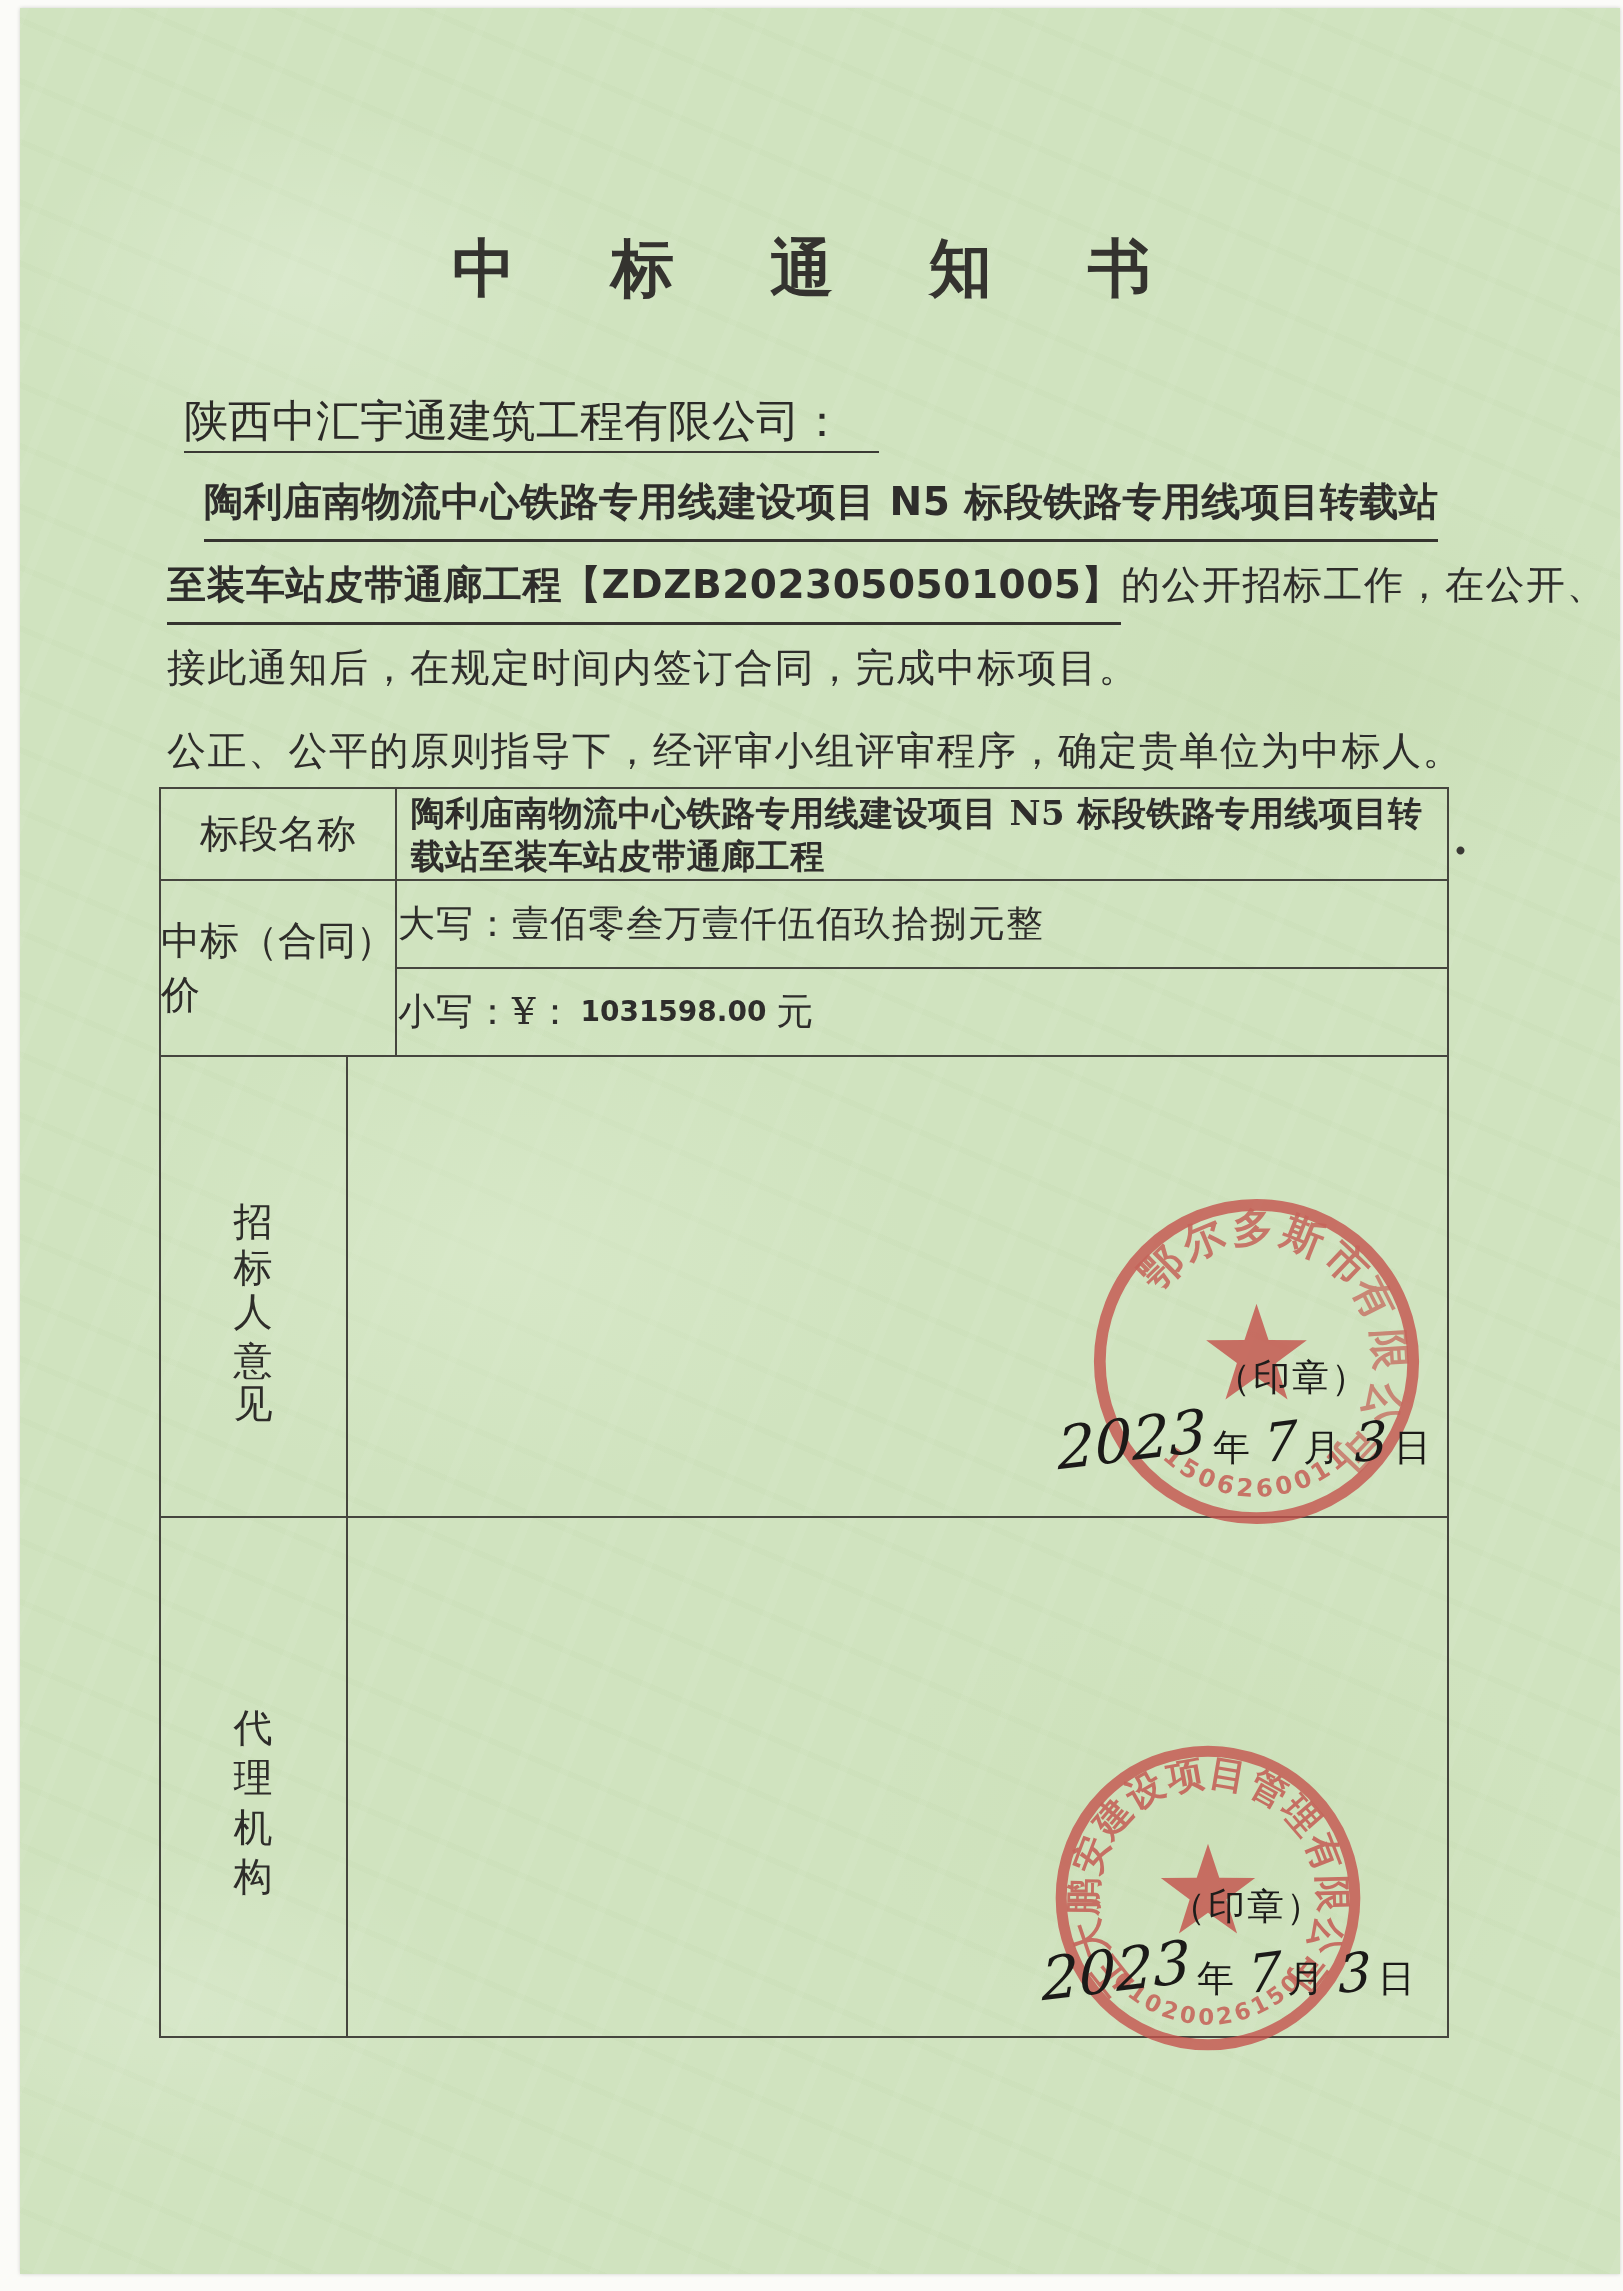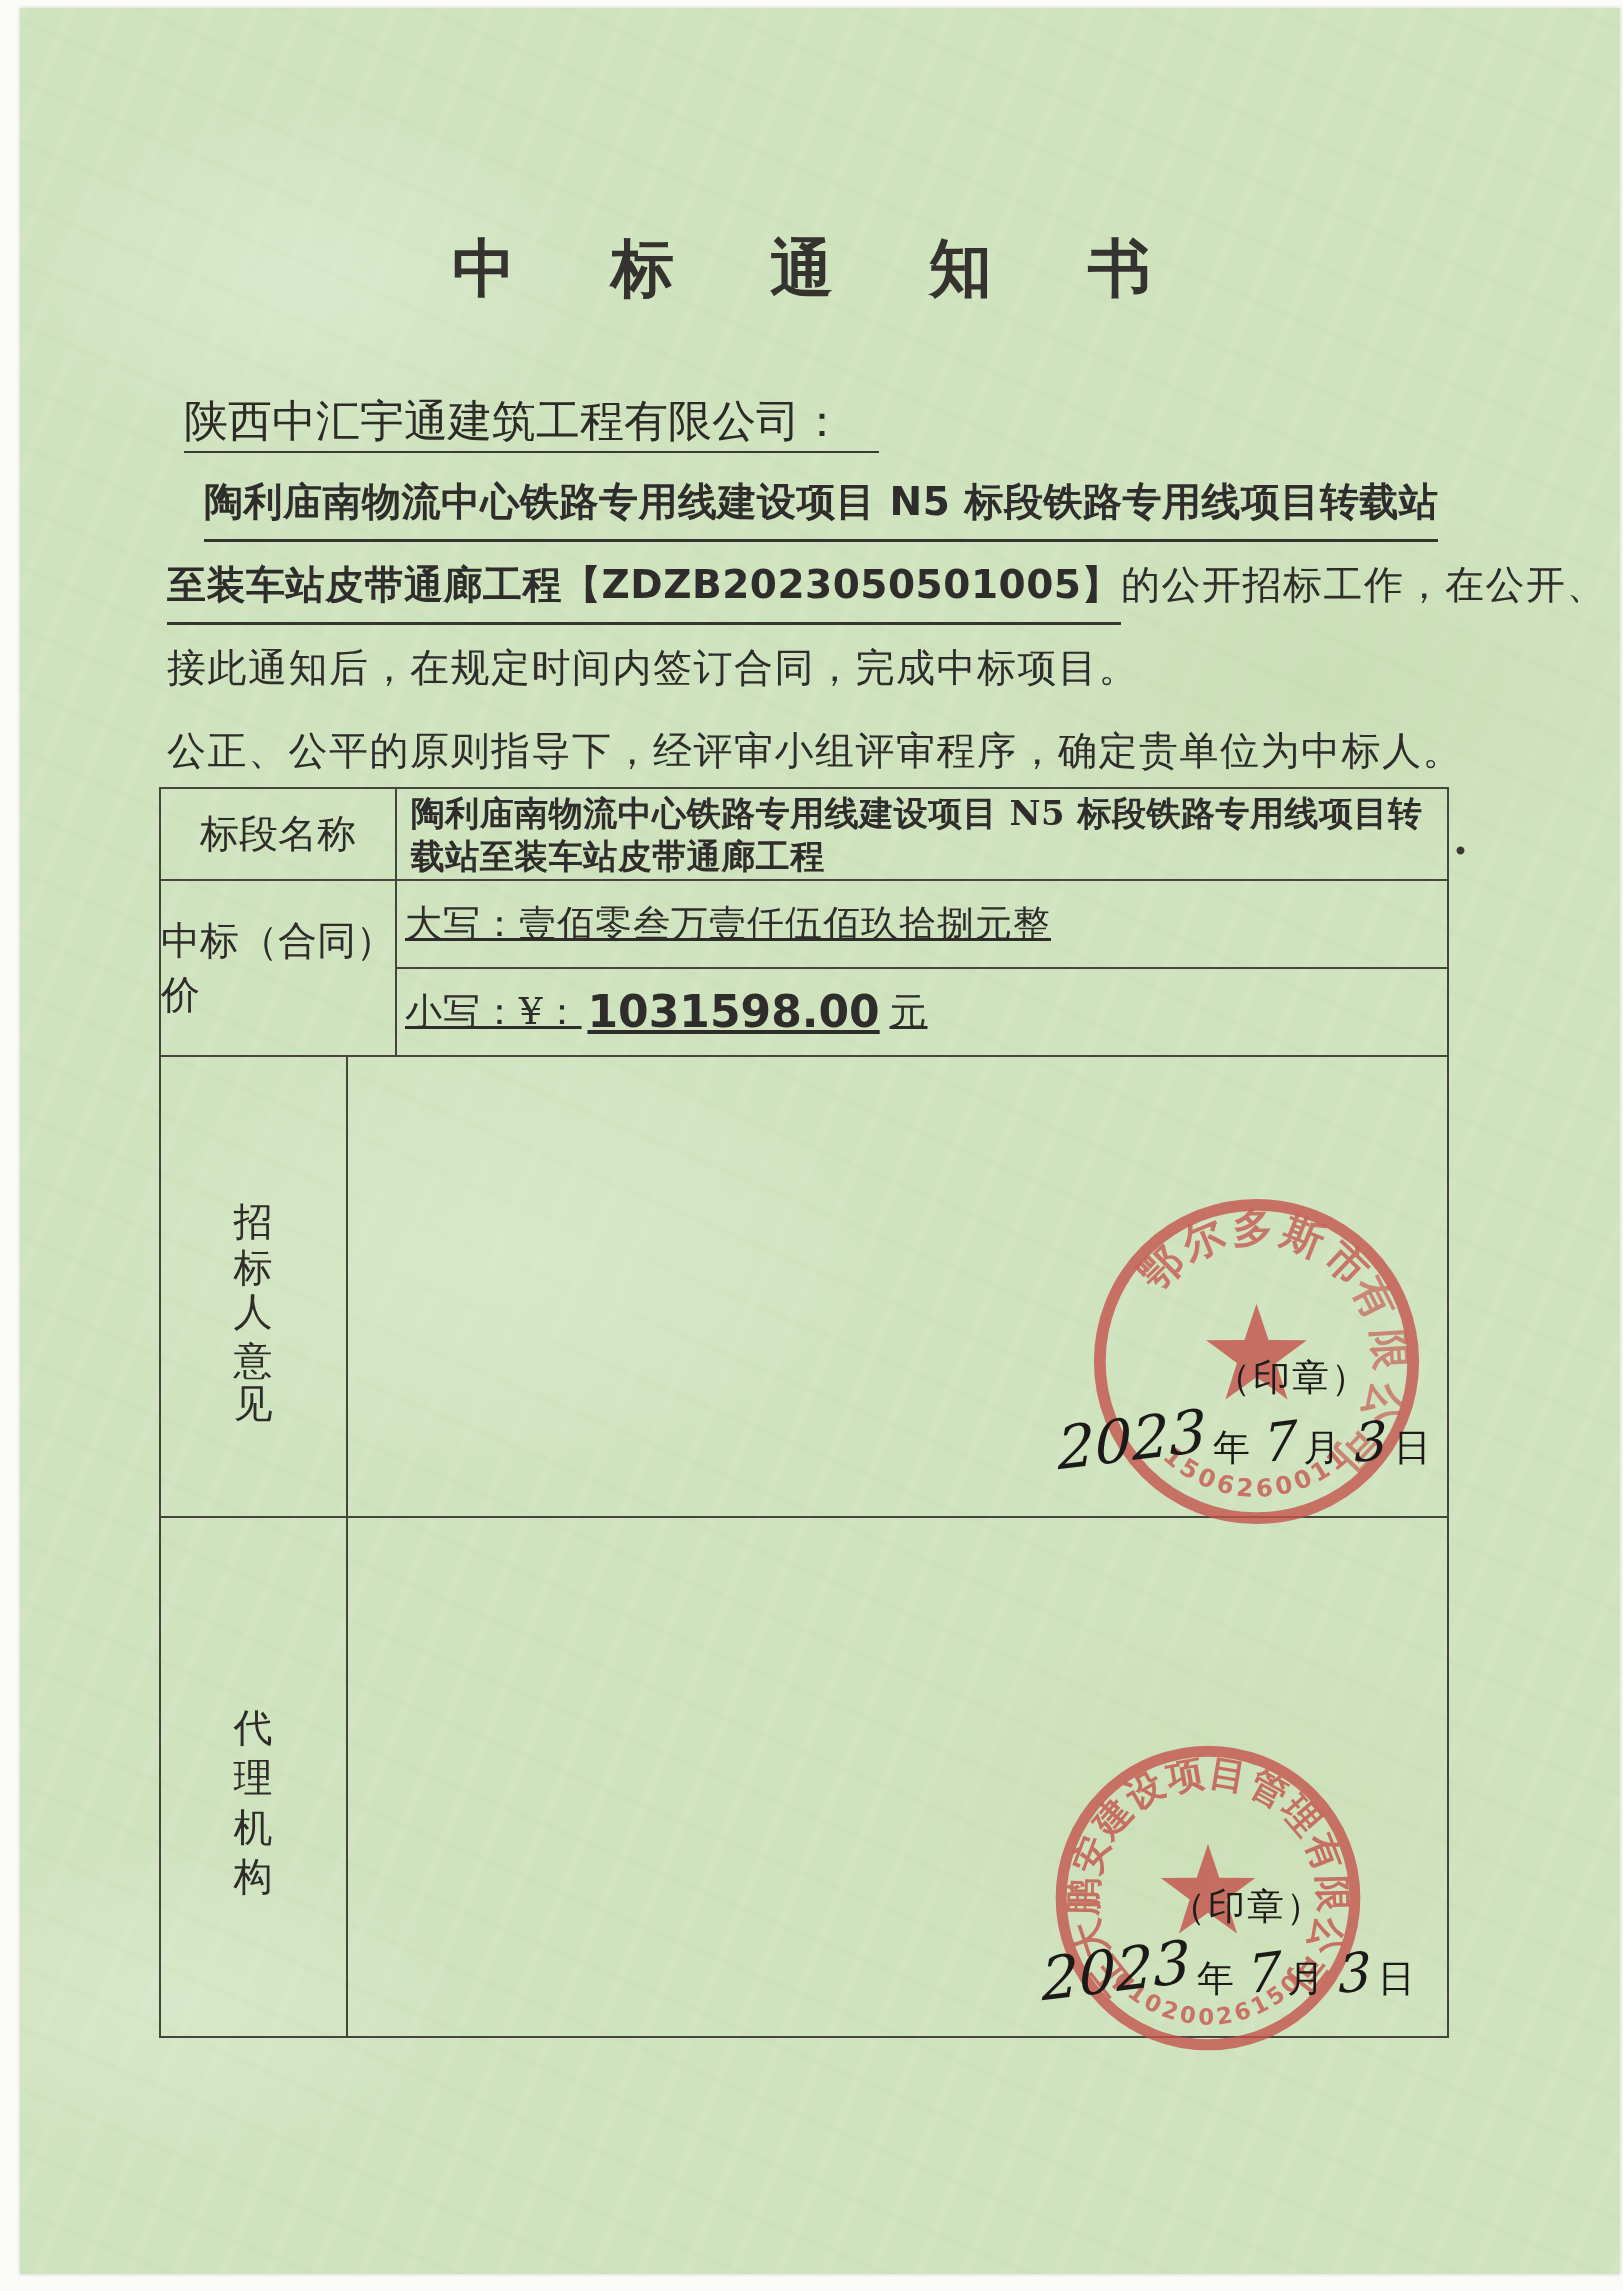--- a/index.html
+++ b/index.html
@@ -48,23 +48,23 @@
     border-right:2px solid #45453e; display:flex; align-items:center; justify-content:center;
     font-size:39px; color:#2e2d2a; flex-shrink:0;
   }
   .w-wide { width:236px; }
   .w-narrow { width:187px; }
   .t-content { flex:1; position:relative; }
   .row-1 { height:92px; }
   .row-1 .t-content { font-size:34px; font-weight:600; line-height:43px; padding:2.9px 9.8px 0 13.7px; letter-spacing:0.5px; }
   .row-2 { height:176px; }
   .row-2 .t-content { display:flex; flex-direction:column; }
-  .sub-row { flex:1; display:flex; align-items:center; padding-left:8px; font-size:37px; letter-spacing:1px;text-decoration:underline; }
+  .sub-row { flex:1; display:flex; align-items:center; padding-left:1px; font-size:37px; letter-spacing:1px; }
   .sub-row.upper { border-bottom:2px solid #45453e; }
-  .amount { font-family:"DejaVu Sans","Liberation Sans",sans-serif; font-weight:700; font-size:44px; letter-spacing:0; padding:0 9.8px 0 5.9px; }
+  .amount { font-family:"DejaVu Sans","Liberation Sans",sans-serif; font-weight:700; font-size:28px; letter-spacing:0; padding:0 9.8px 0 5.9px; }
   .row-3 { height:461px; }
   .row-4 { height:518px; }
   .v-label {
     writing-mode:vertical-lr; text-orientation:upright;
     font-size:39px; letter-spacing:46px; line-height:1;
   }
   .row-4 .v-label { letter-spacing:49px; }
   .stamp { position:absolute; opacity:.88; pointer-events:none; }
   .stamp-1 { left:1070px; top:1187px; width:333px; height:333px; }
   .stamp-2 { left:1032px; top:1734px; width:312px; height:312px; }

